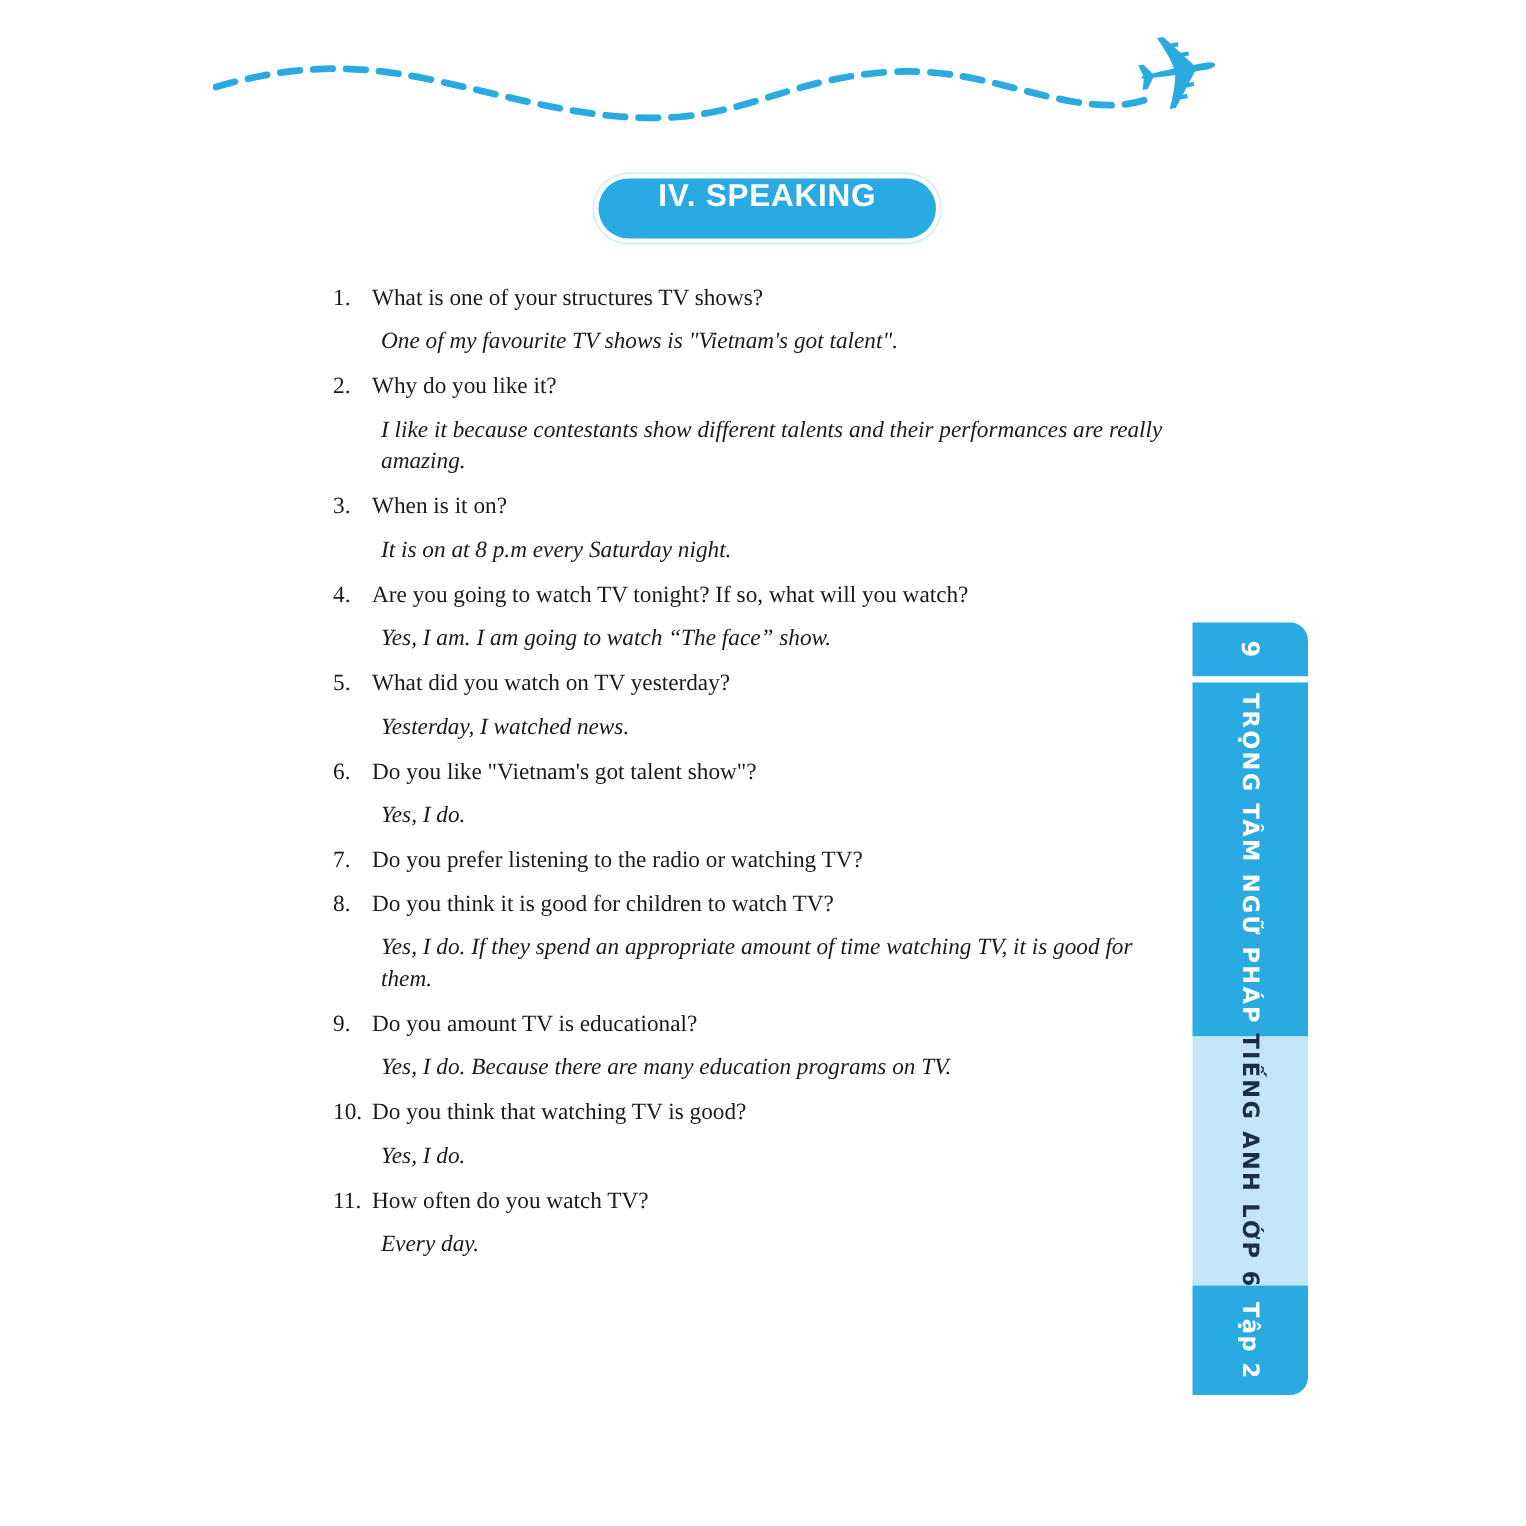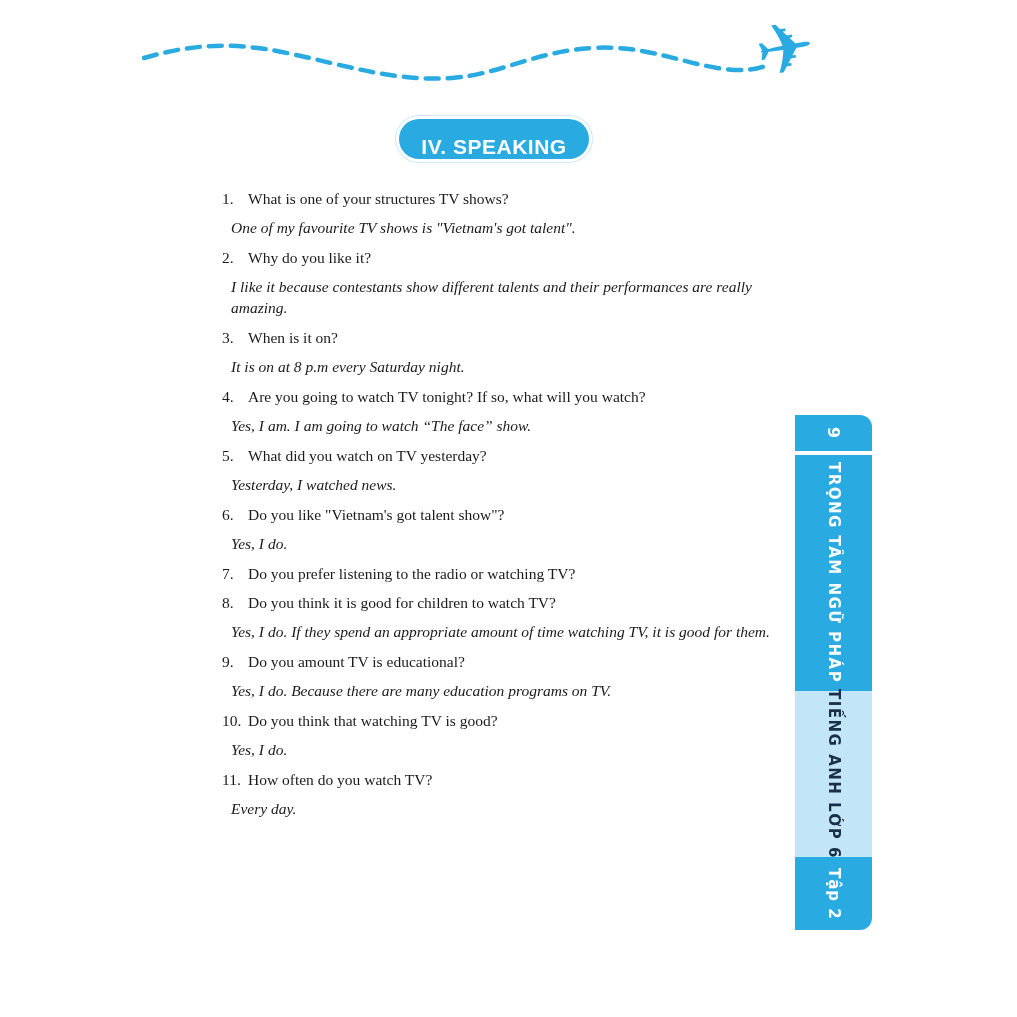--- a/index.html
+++ b/index.html
@@ -30,26 +30,26 @@
     color: #29ABE2;
     transform: rotate(-10deg);
     user-select: none;
   }
 
   
   .badge {
     position: absolute;
     left: 399px;
     top: 119px;
-    width: 190px;
+    width: 225px;
     height: 40px;
     background: #29ABE2;
     border-radius: 21px;
     display: flex;
-    align-items: flex-end;
+    align-items: flex-start;
     justify-content: center;
     box-shadow: 0 0 0 3px #ffffff, 0 0 0 4px #cfeafa;
   }
   .badge-label {
     color: #ffffff;
     font-family: "Liberation Sans", sans-serif;
     font-weight: bold;
     font-size: 21px;
     letter-spacing: 0.5px;
   }
@@ -76,21 +76,21 @@
     margin-bottom: 8px;
   }
   .q-num {
     flex: none;
     width: 26px;
   }
   .a-text {
     font-style: italic;
     font-size: 15.5px;
     line-height: 21px;
-    margin-left: 9px;
+    margin-left: 32px;
     margin-bottom: 9px;
   }
 
   
   .sidebar {
     position: absolute;
     left: 795px;
     top: 415px;
     width: 77px;
     display: flex;

